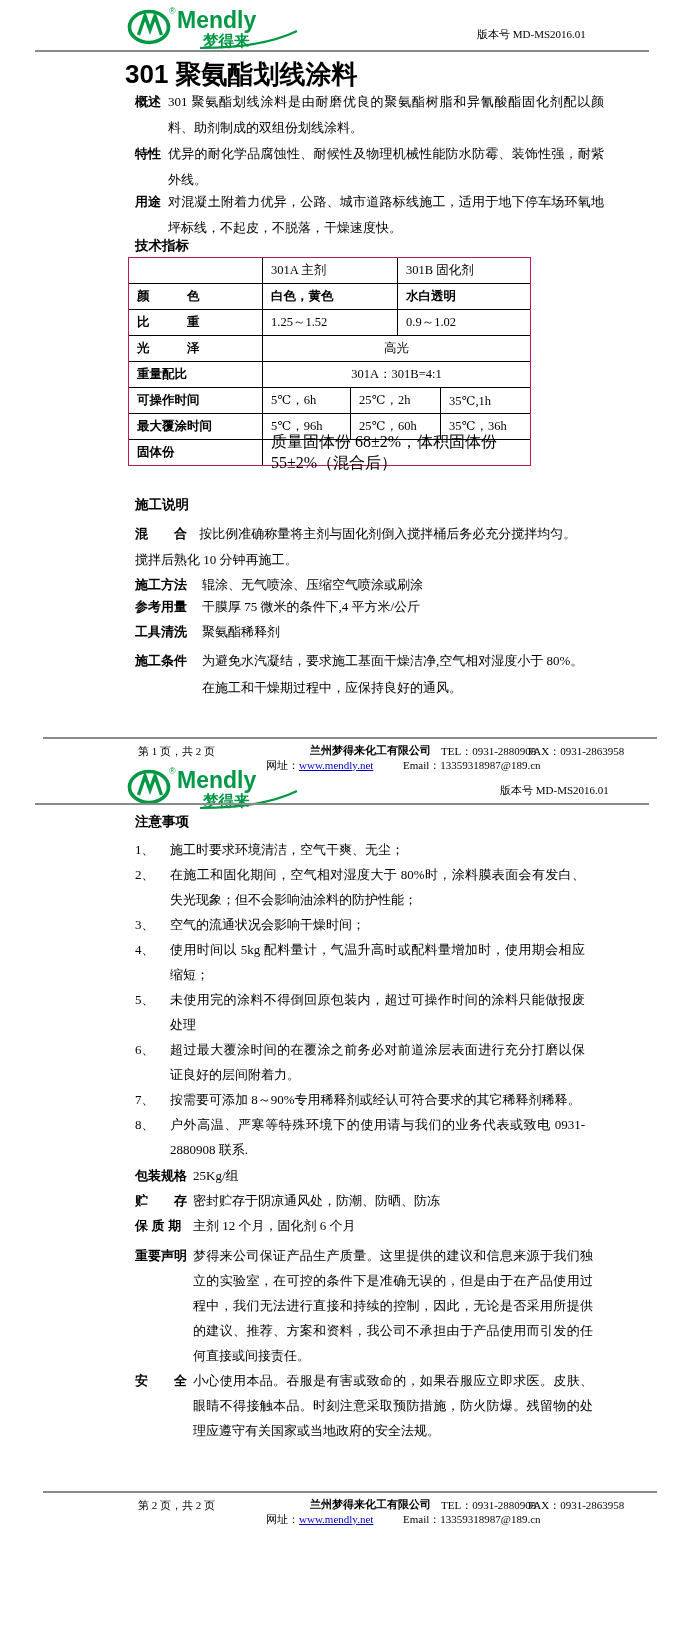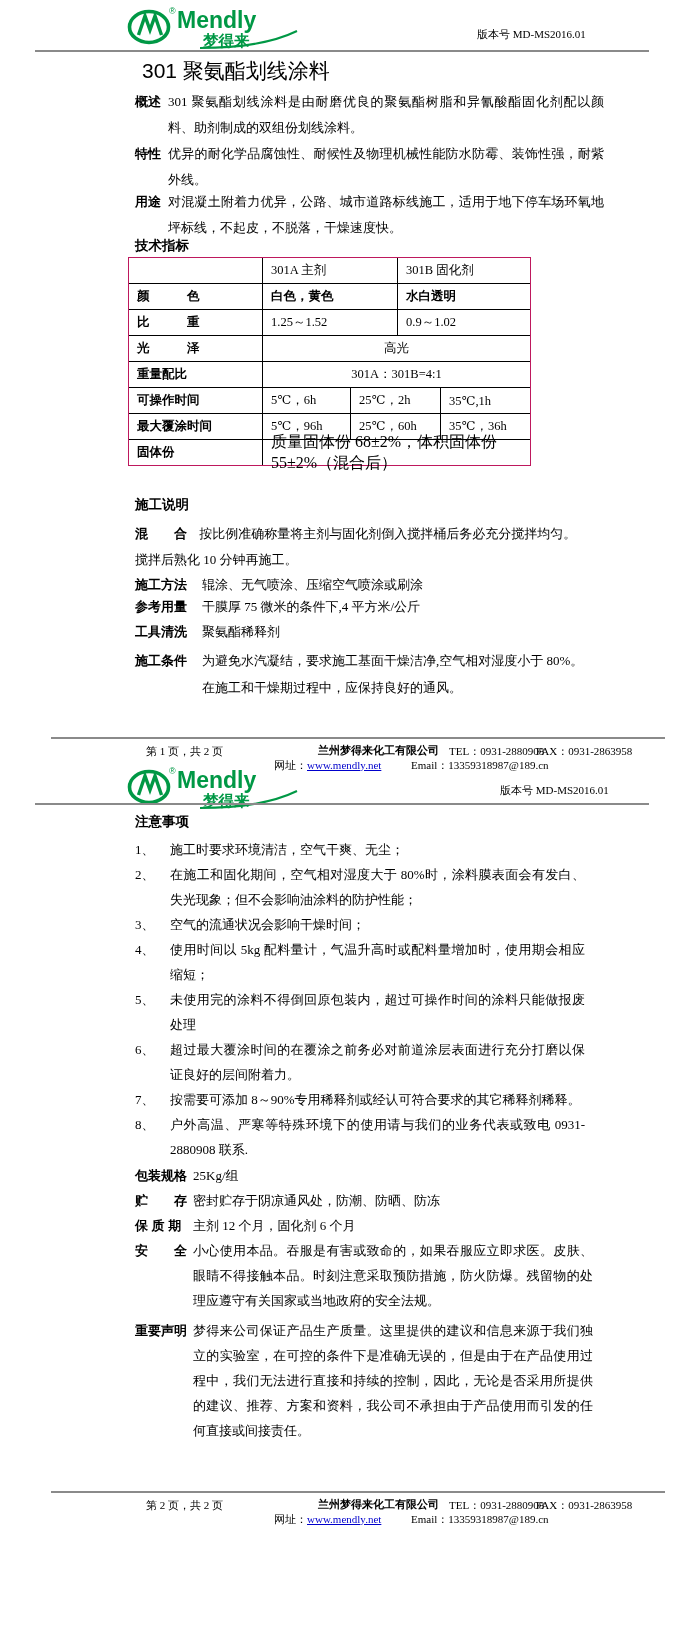--- a/index.html
+++ b/index.html
@@ -1,21 +1,21 @@
 <!DOCTYPE html>
 <html><head>
 <meta charset="utf-8">
 <style>
   html,body{margin:0;padding:0;background:#fff;}
   body{width:687px;height:1638px;position:relative;overflow:hidden;
        font-family:"Liberation Serif","DejaVu Serif",serif;font-size:13px;color:#000;}
   .abs{position:absolute;}
   .lbl{font-family:"Liberation Sans","DejaVu Sans",sans-serif;font-weight:bold;}
   .hrule{position:absolute;left:35px;width:614px;height:2px;background:#8a8a8a;}
-  .doc-title{font-family:"Liberation Sans","DejaVu Sans",sans-serif;font-weight:normal;font-size:21px;margin-left:17px;}
+  .doc-title{font-family:"Liberation Sans","DejaVu Sans",sans-serif;font-weight:bold;font-size:26px;}
   .version{font-size:11px;}
   .heading{font-size:13.5px;}
   
   .sec{display:flex;line-height:26px;}
   .sec .sec-lbl{flex:none;width:33px;}
   .sec .sec-text{width:436px;text-align:justify;}
   .srow{display:flex;line-height:26px;justify-content:space-between;}
   .srow .s1{flex:none;width:67px;}
   .srow .stx{width:436px;text-align:justify;}
   
@@ -33,21 +33,21 @@
   .small{font-size:16px;}
   
   .note{display:flex;line-height:25px;}
   .n-num{flex:none;width:35px;}
   .n-text{width:415px;text-align:justify;}
   
   .spec{display:flex;line-height:25px;}
   .s-lbl{flex:none;width:58px;}
   .s-text{width:400px;text-align:justify;}
   
-  .footer{left:16px;top:0;width:646px;height:34px;font-size:11px;}
+  .footer{left:8px;top:0;width:646px;height:34px;font-size:11px;}
   .f{position:absolute;white-space:nowrap;}
   .fb{font-weight:bold;}
   .link{color:#0000cc;text-decoration:underline;cursor:pointer;}
 </style>
 </head>
 <body>
 
 <div>
 
   <div class="abs" style="left:127px;top:3px">
@@ -222,27 +222,27 @@
       <div class="s-text">25Kg/组</div>
     </div>
     <div class="spec">
       <span class="s-lbl lbl">贮　　存</span>
       <div class="s-text">密封贮存于阴凉通风处，防潮、防晒、防冻</div>
     </div>
     <div class="spec">
       <span class="s-lbl lbl">保 质 期</span>
       <div class="s-text">主剂 12 个月，固化剂 6 个月</div>
     </div>
-    <div class="spec">
-      <span class="s-lbl lbl">安　　全</span>
-      <div class="s-text">小心使用本品。吞服是有害或致命的，如果吞服应立即求医。皮肤、眼睛不得接触本品。时刻注意采取预防措施，防火防爆。残留物的处理应遵守有关国家或当地政府的安全法规。</div>
-    </div>
     <div class="spec" style="margin-top:5px">
       <span class="s-lbl lbl">重要声明</span>
       <div class="s-text">梦得来公司保证产品生产质量。这里提供的建议和信息来源于我们独立的实验室，在可控的条件下是准确无误的，但是由于在产品使用过程中，我们无法进行直接和持续的控制，因此，无论是否采用所提供的建议、推荐、方案和资料，我公司不承担由于产品使用而引发的任何直接或间接责任。</div>
+    </div>
+    <div class="spec">
+      <span class="s-lbl lbl">安　　全</span>
+      <div class="s-text">小心使用本品。吞服是有害或致命的，如果吞服应立即求医。皮肤、眼睛不得接触本品。时刻注意采取预防措施，防火防爆。残留物的处理应遵守有关国家或当地政府的安全法规。</div>
     </div>
   </div>
 
   <div class="abs footer" style="top:1491px">
     <div class="hrule" style="top:0"></div>
     <span class="f" style="left:130px;top:7px">第 2 页，共 2 页</span>
     <span class="f fb" style="left:302px;top:6px">兰州梦得来化工有限公司</span>
     <span class="f" style="left:433px;top:7px">TEL：0931-2880908</span>
     <span class="f" style="left:520px;top:7px">FAX：0931-2863958</span>
     <span class="f" style="left:258px;top:21px">

